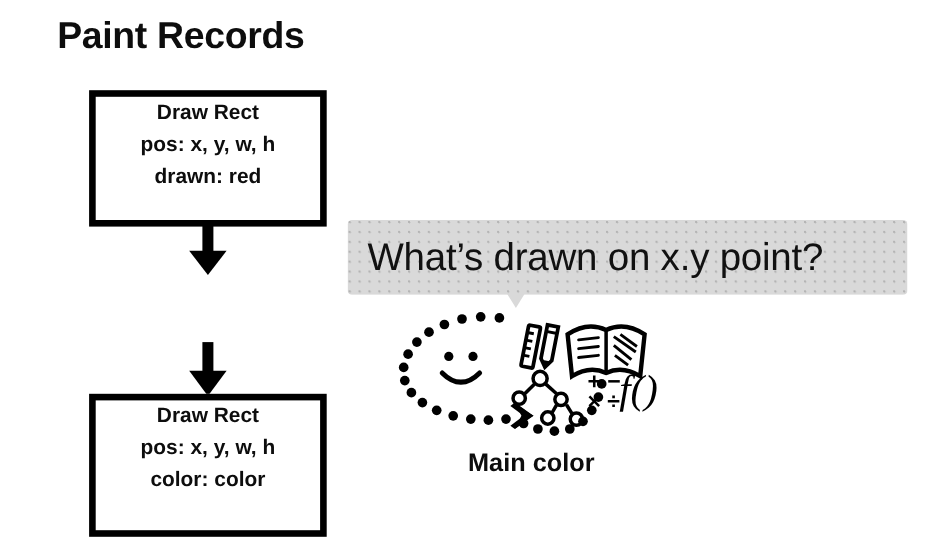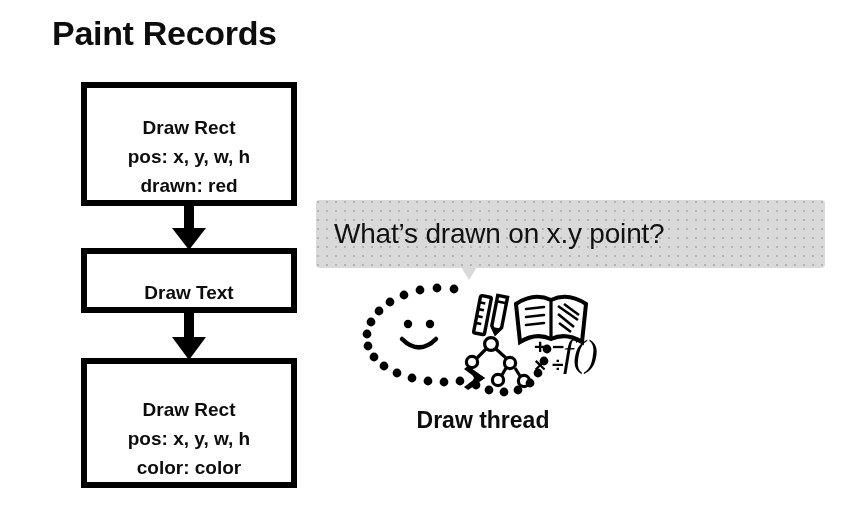--- a/index.html
+++ b/index.html
@@ -36,21 +36,21 @@
 
   
   .record-box {
     position: absolute;
     box-sizing: border-box;
     border: 6px solid #000000;
     background: #ffffff;
     display: flex;
     flex-direction: column;
     align-items: center;
-    justify-content: flex-end;
+    justify-content: flex-start;
     color: #0d0d0d;
   }
   .record-line {
     font-size: 19px;
     font-weight: bold;
     line-height: 29px;
     white-space: nowrap;
     text-align: center;
   }
 
@@ -76,21 +76,21 @@
     box-sizing: border-box;
     border-radius: 4px;
     background-color: #d9d9d9;
     background-image:
       radial-gradient(circle at 2px 2px, rgba(150,150,150,0.55) 1px, transparent 1.3px);
     background-size: 9px 9px;
     display: flex;
     align-items: center;
   }
   #speech-bubble-text {
-    font-size: 28px;
+    font-size: 35px;
     font-weight: normal;
     color: #111111;
     padding-left: 18px;
     letter-spacing: -0.2px;
     white-space: nowrap;
   }
   #speech-bubble-tail {
     position: absolute;
     left: 461px;
     top: 267px;
@@ -134,23 +134,20 @@
     <div class="record-line">Draw Rect</div>
     <div class="record-line">pos: x, y, w, h</div>
     <div class="record-line">drawn: red</div>
   </div>
 
   <svg class="flow-arrow" id="arrow-1" viewBox="0 0 40 46">
     <rect x="15" y="0" width="10" height="27" fill="#000000"></rect>
     <polygon points="3,24 37,24 20,46" fill="#000000"></polygon>
   </svg>
 
-  <div class="record-box" id="box-2">
-    <div class="record-line">Draw Text</div>
-  </div>
 
   <svg class="flow-arrow" id="arrow-2" viewBox="0 0 40 49">
     <rect x="15" y="0" width="10" height="29" fill="#000000"></rect>
     <polygon points="3,26 37,26 20,49" fill="#000000"></polygon>
   </svg>
 
   <div class="record-box" id="box-3">
     <div class="record-line">Draw Rect</div>
     <div class="record-line">pos: x, y, w, h</div>
     <div class="record-line">color: color</div>
@@ -250,15 +247,15 @@
 
       <g>
         <text x="176" y="72" font-family="'Liberation Sans', sans-serif" font-size="21" font-weight="bold">+ −</text>
         <text x="176" y="90" font-family="'Liberation Sans', sans-serif" font-size="21" font-weight="bold">× ÷</text>
       </g>
 
       <text x="205" y="84" font-family="'Liberation Serif', serif" font-size="37" font-style="italic">f()</text>
     </g>
   </svg>
 
-  <div id="main-thread-label">Draw thread</div>
+  <div id="main-thread-label">Main color</div>
 
 </div>
 
 </body></html>

